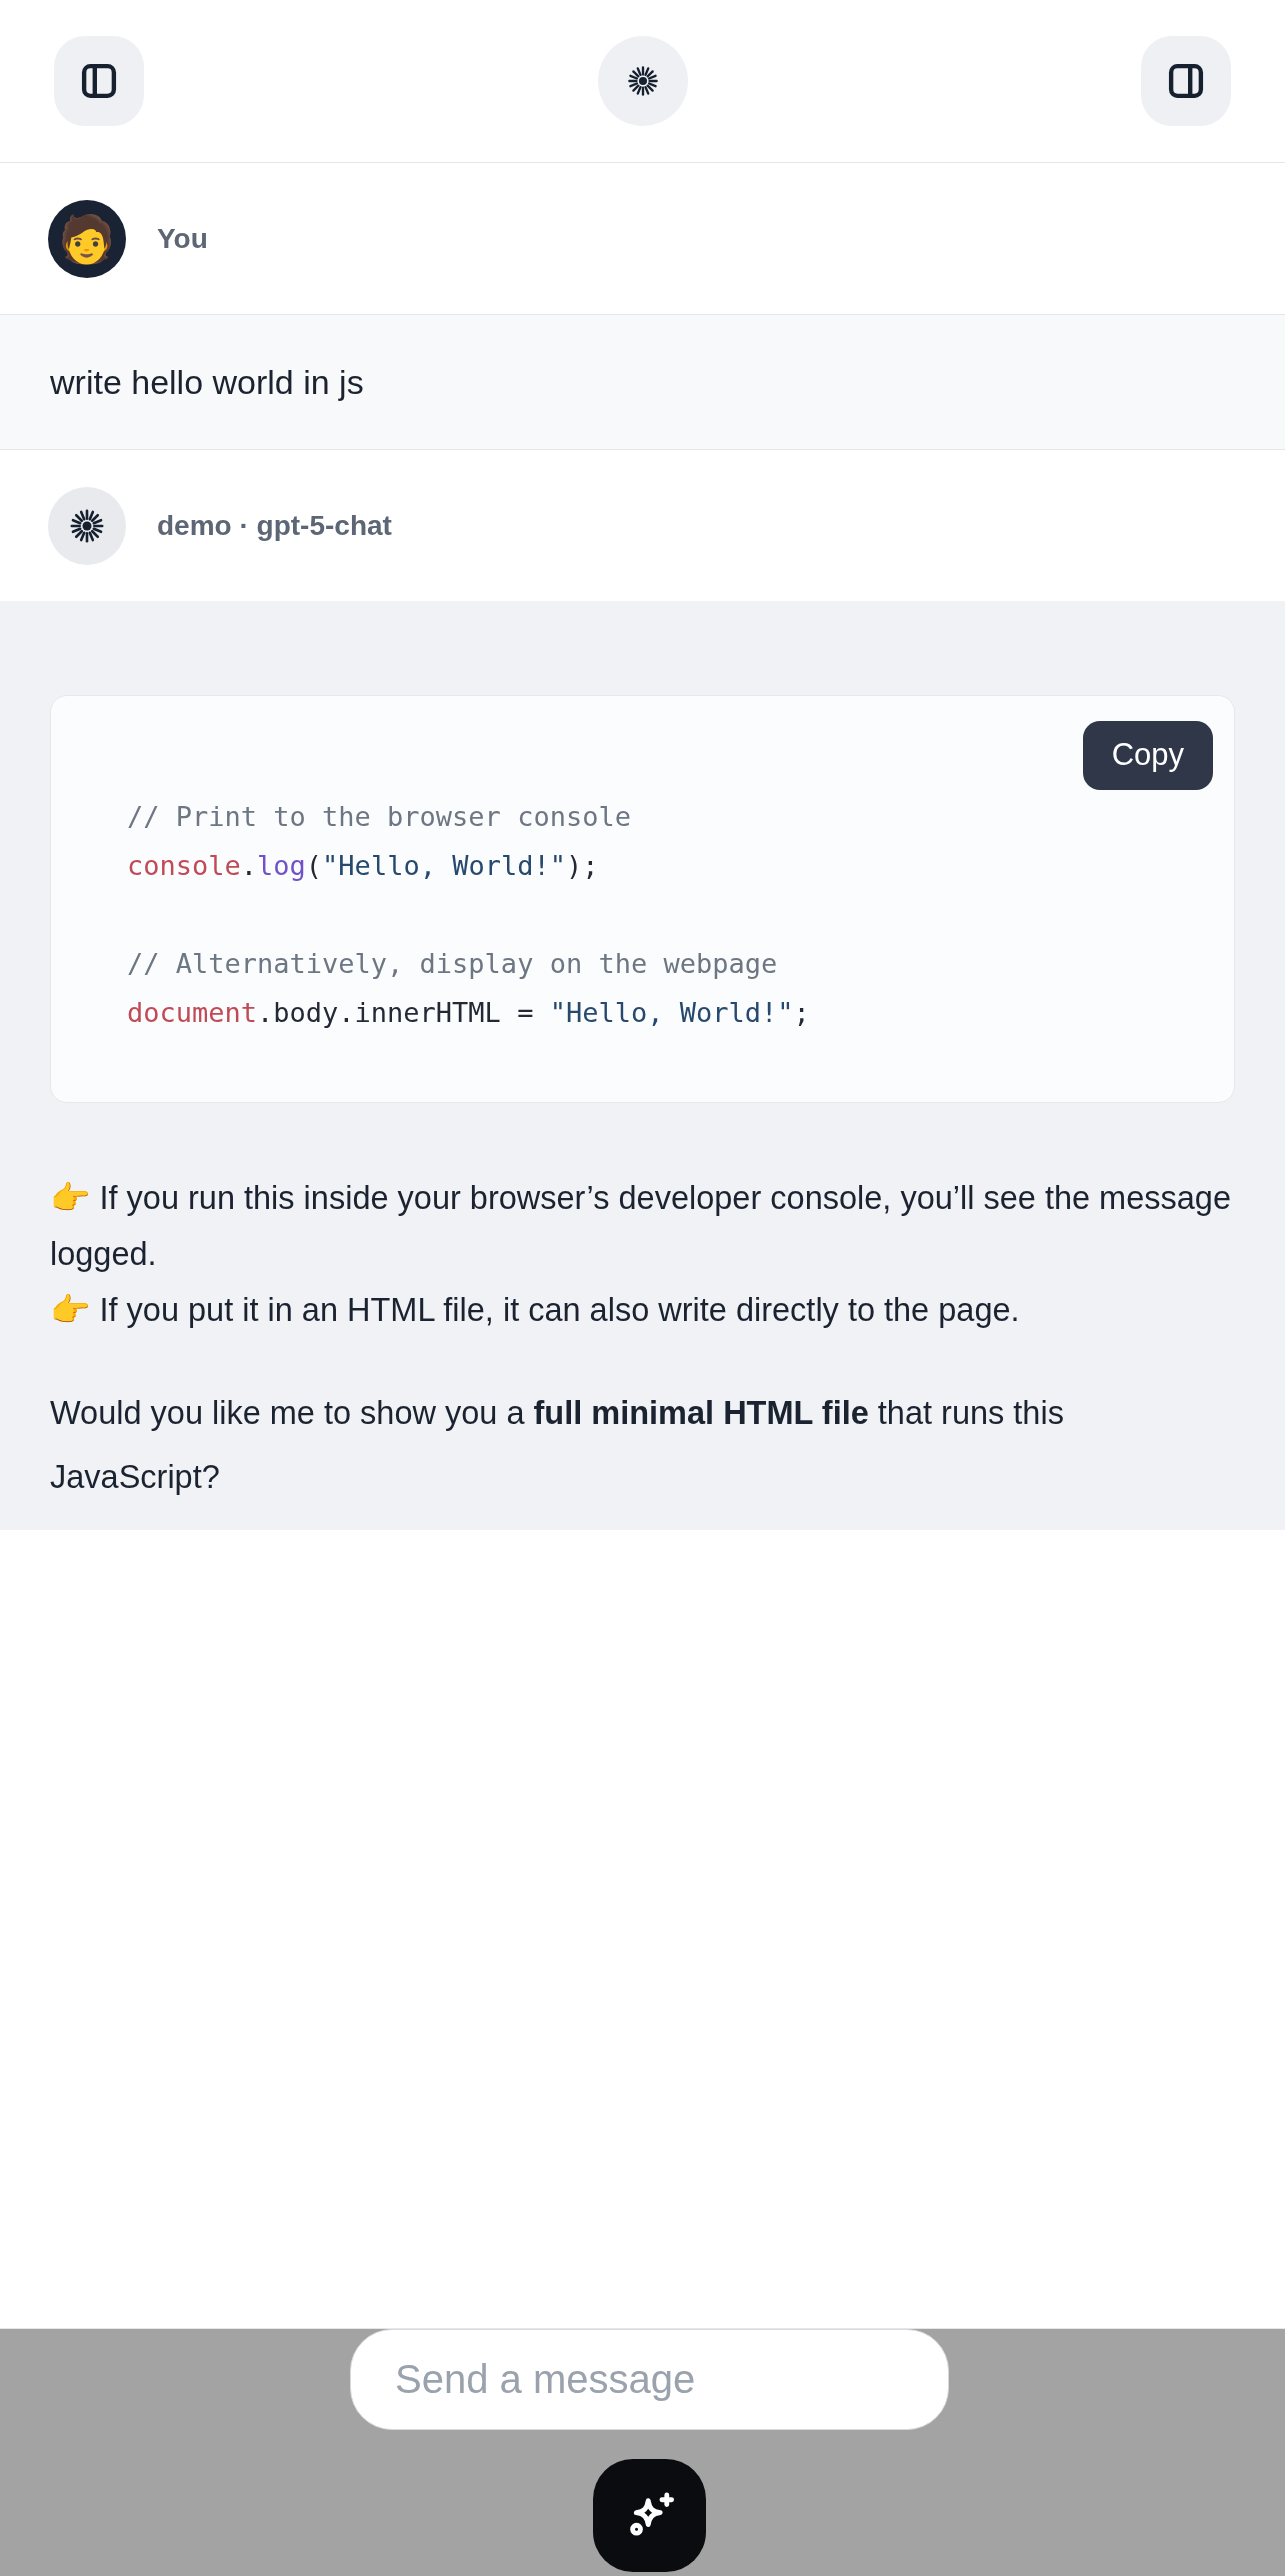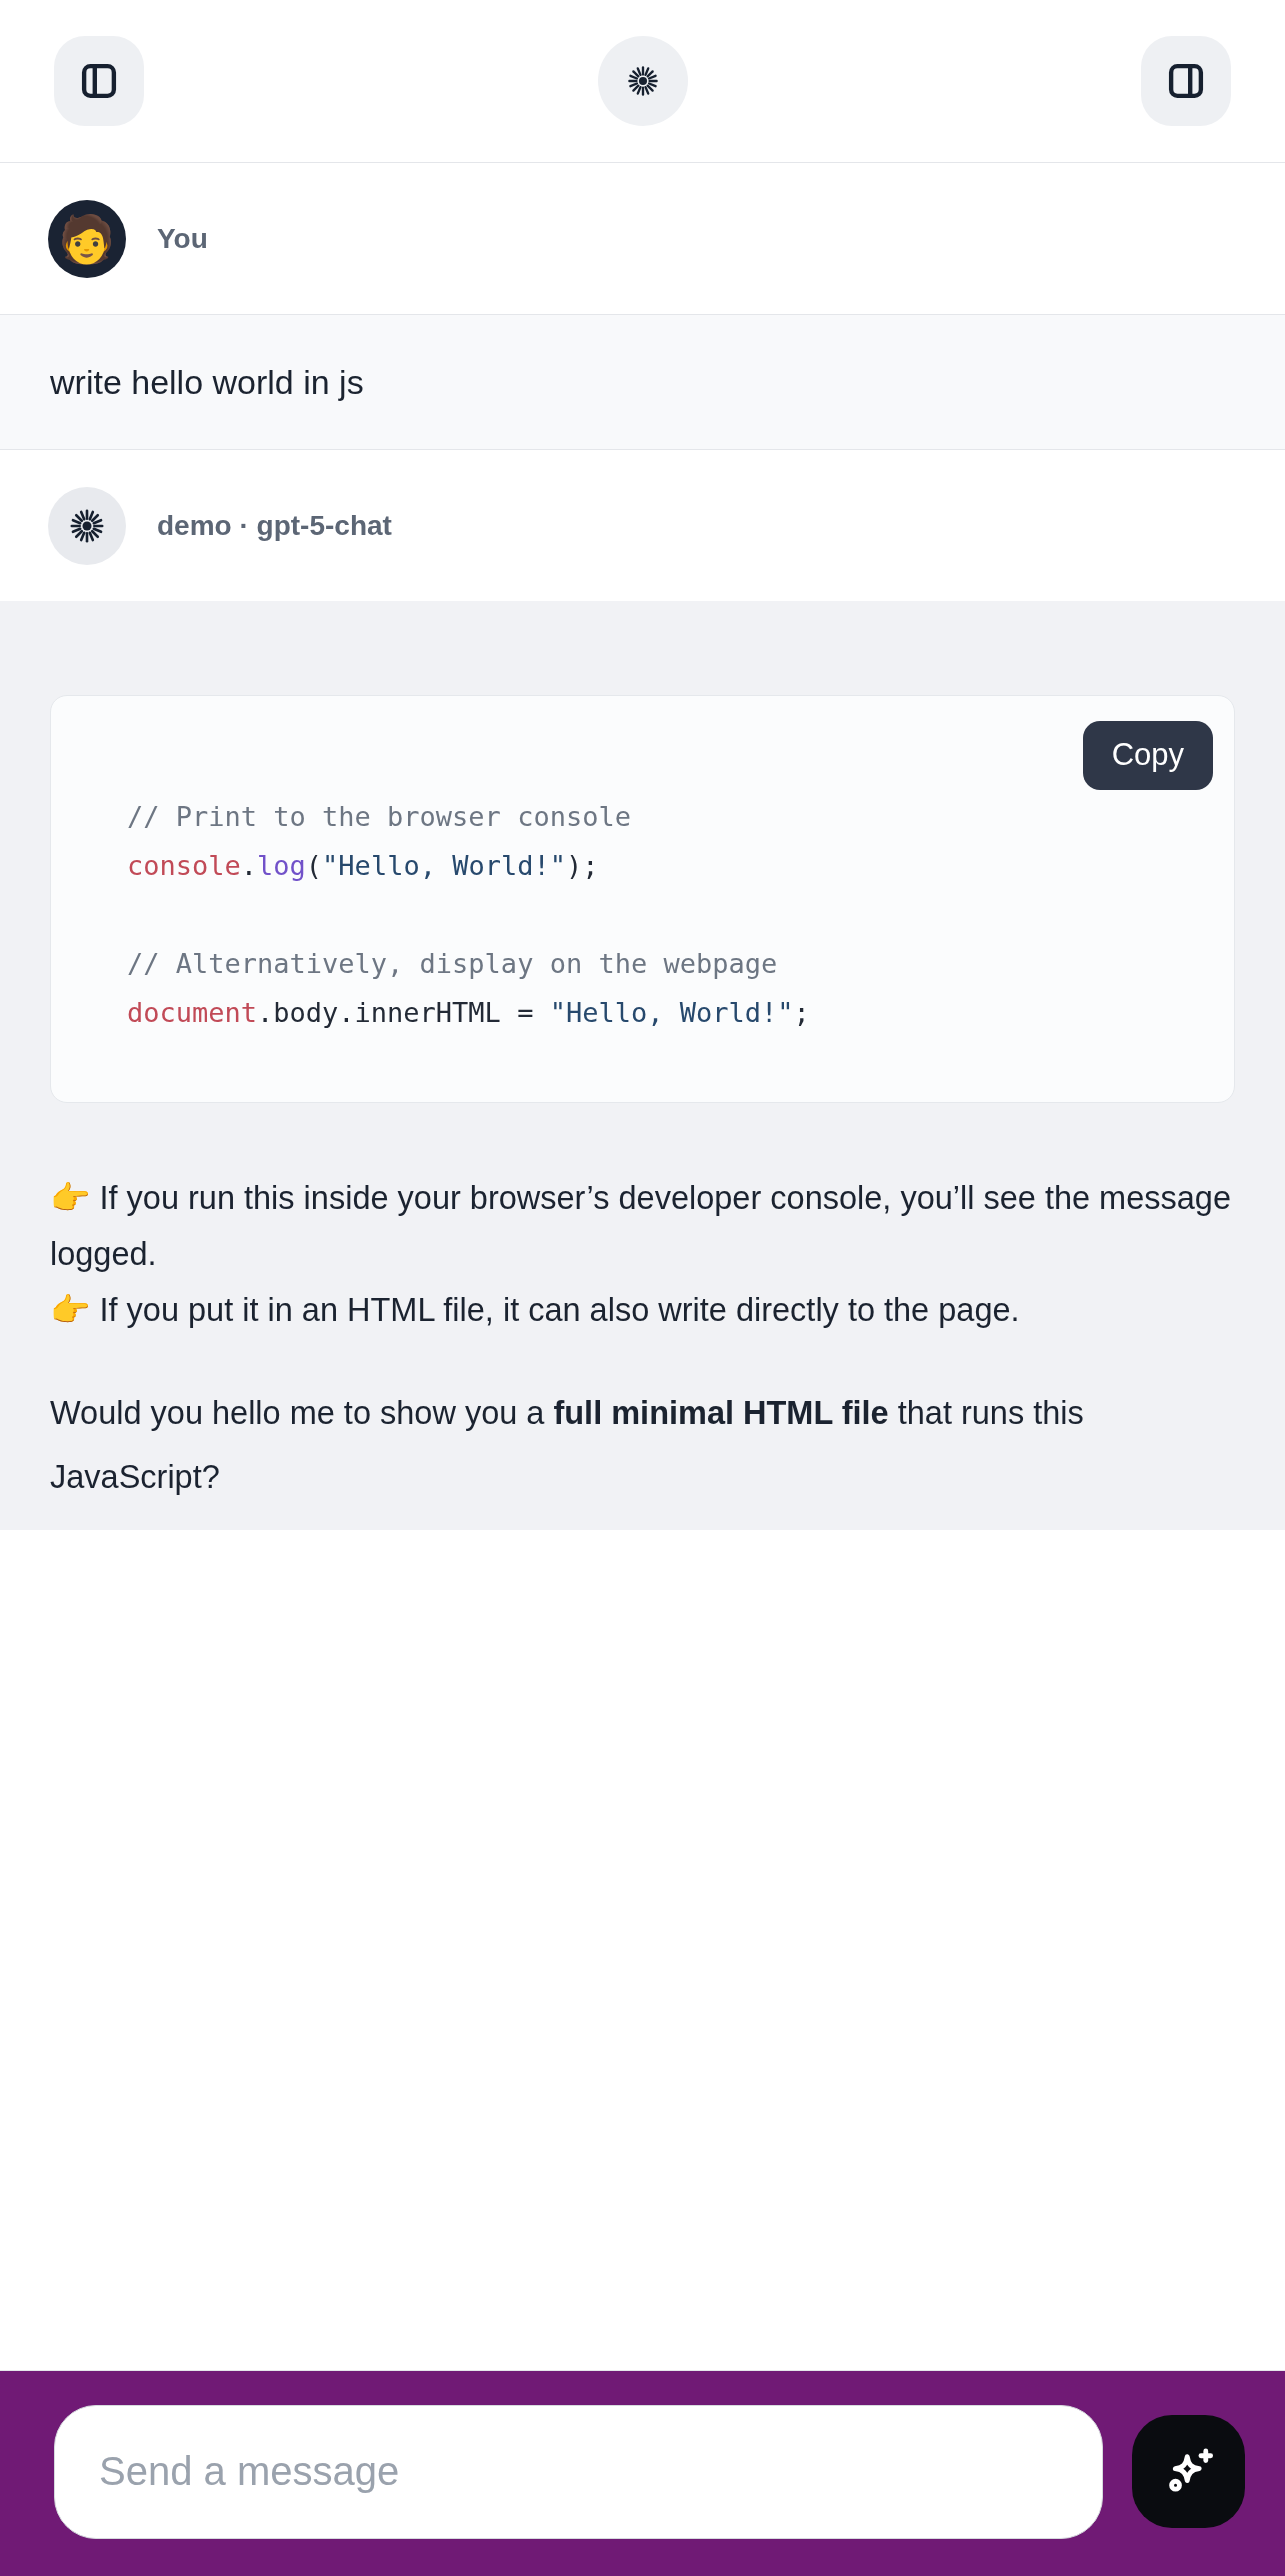--- a/index.html
+++ b/index.html
@@ -51,23 +51,23 @@
             background:var(--copy-bg);color:var(--copy-text);border-radius:17px;
             font-family:"Liberation Sans",sans-serif;font-size:31px;padding:16.3px 29px;}
   .code{margin:0;padding:96px 38px 65px 76px;
         font-family:"DejaVu Sans Mono",monospace;font-size:27px;line-height:49px;}
   .code-line{white-space:pre;}
   .tok-comment{color:var(--tok-comment)} .tok-red{color:var(--tok-red)}
   .tok-purple{color:var(--tok-purple)} .tok-string{color:var(--tok-string)}
   .tok-plain{color:var(--tok-plain)}
 
   
-  .composer{position:absolute;left:0;right:0;bottom:0;height:206px;background:#701a75;
+  .composer{position:absolute;left:0;right:0;bottom:0;height:248px;background:#a3a3a3;
             border-top:1.9px solid var(--border-light);
-            display:flex;align-items:center;gap:29px;padding:0 40px 3.8px 54px;}
+            display:flex;align-items:center;gap:29px;padding:0 40px 3.8px 54px;flex-direction:column;}
   .composer-input{flex:1;height:134px;border:1.9px solid var(--input-border);border-radius:42px;
                   padding:0 38px 0 44px;font-family:"Liberation Sans",sans-serif;
                   font-size:40px;color:var(--body-text);background:#fff;outline:none;}
   .composer-input::placeholder{color:var(--placeholder);}
   .send-btn{width:113px;height:113px;flex:0 0 auto;border:none;cursor:pointer;padding:0;
             background:var(--send-bg);border-radius:40px;color:#fff;
             display:flex;align-items:center;justify-content:center;}
 </style>
 </head>
 <body>
@@ -147,21 +147,21 @@
     </div>
 
     <div class="assistant-body">
 
       <div class="codeblock">
         <button class="copy-btn">Copy</button>
         <pre class="code"><div class="code-line"><span class="tok-comment">// Print to the browser console</span></div><div class="code-line"><span class="tok-red">console</span><span class="tok-plain">.</span><span class="tok-purple">log</span><span class="tok-plain">(</span><span class="tok-string">"Hello, World!"</span><span class="tok-plain">);</span></div><div class="code-line">&nbsp;</div><div class="code-line"><span class="tok-comment">// Alternatively, display on the webpage</span></div><div class="code-line"><span class="tok-red">document</span><span class="tok-plain">.body.innerHTML = </span><span class="tok-string">"Hello, World!"</span><span class="tok-plain">;</span></div></pre>
       </div>
 
       <p class="para tips"><span>👉 If you run this inside your browser’s developer console, you’ll see the message logged.</span><br><span>👉 If you put it in an HTML file, it can also write directly to the page.</span></p>
-      <p class="para question"><span>Would you hello me to show you a </span><span class="b">full minimal HTML file</span><span> that runs this JavaScript?</span></p>
+      <p class="para question"><span>Would you like me to show you a </span><span class="b">full minimal HTML file</span><span> that runs this JavaScript?</span></p>
     </div>
   </section>
 
   <footer class="composer">
     <input class="composer-input" type="text" placeholder="Send a message" style="">
     <button class="send-btn">
       <svg width="61" height="61" viewBox="0 0 24 24" fill="none" stroke="currentColor" stroke-width="1.9" stroke-linecap="round" stroke-linejoin="round">
         <path d="M11.5 6.2c.5 3.1 1.6 4.2 4.7 4.7-3.1.5-4.2 1.6-4.7 4.7-.5-3.1-1.6-4.2-4.7-4.7 3.1-.5 4.2-1.6 4.7-4.7z"></path>
         <line x1="18.8" y1="3.9" x2="18.8" y2="7.7"></line>
         <line x1="16.9" y1="5.8" x2="20.7" y2="5.8"></line>

